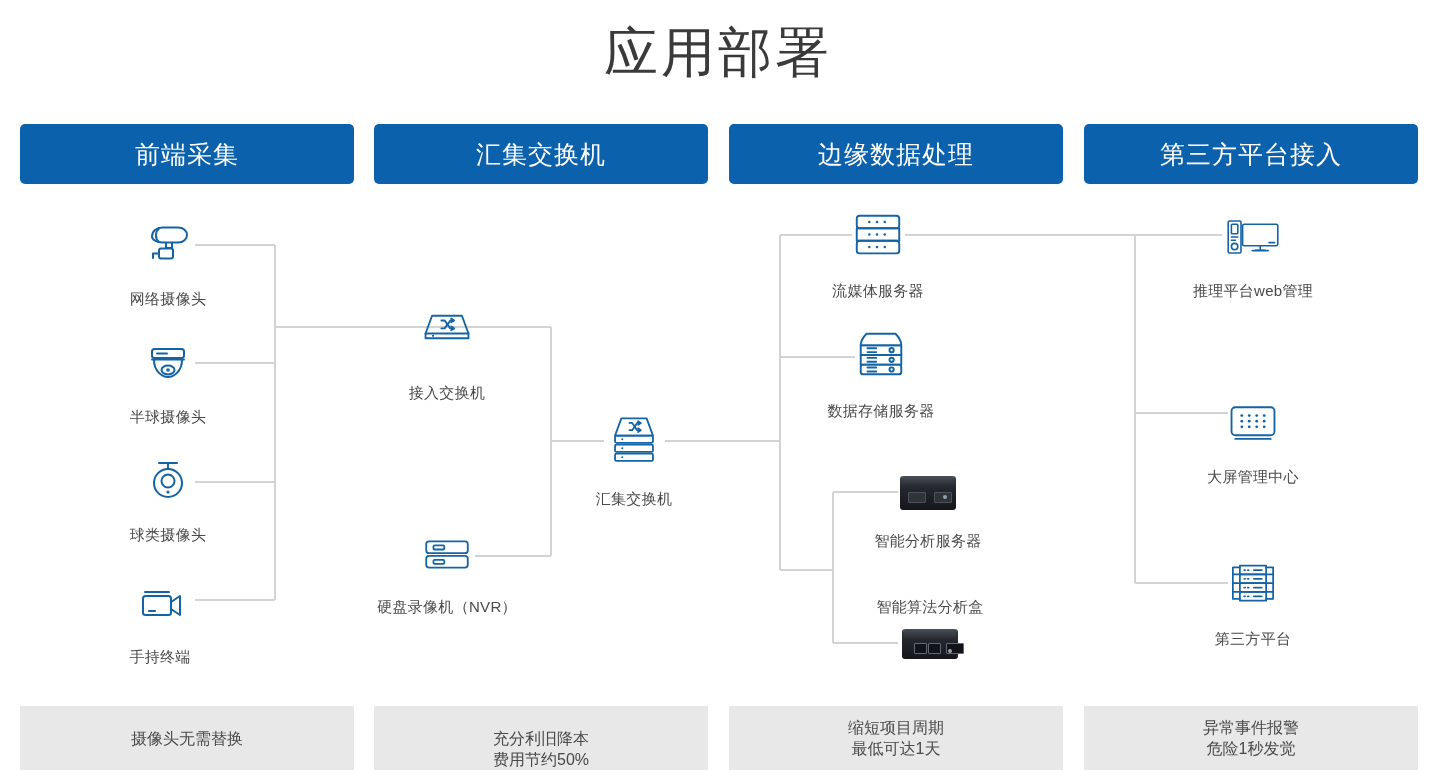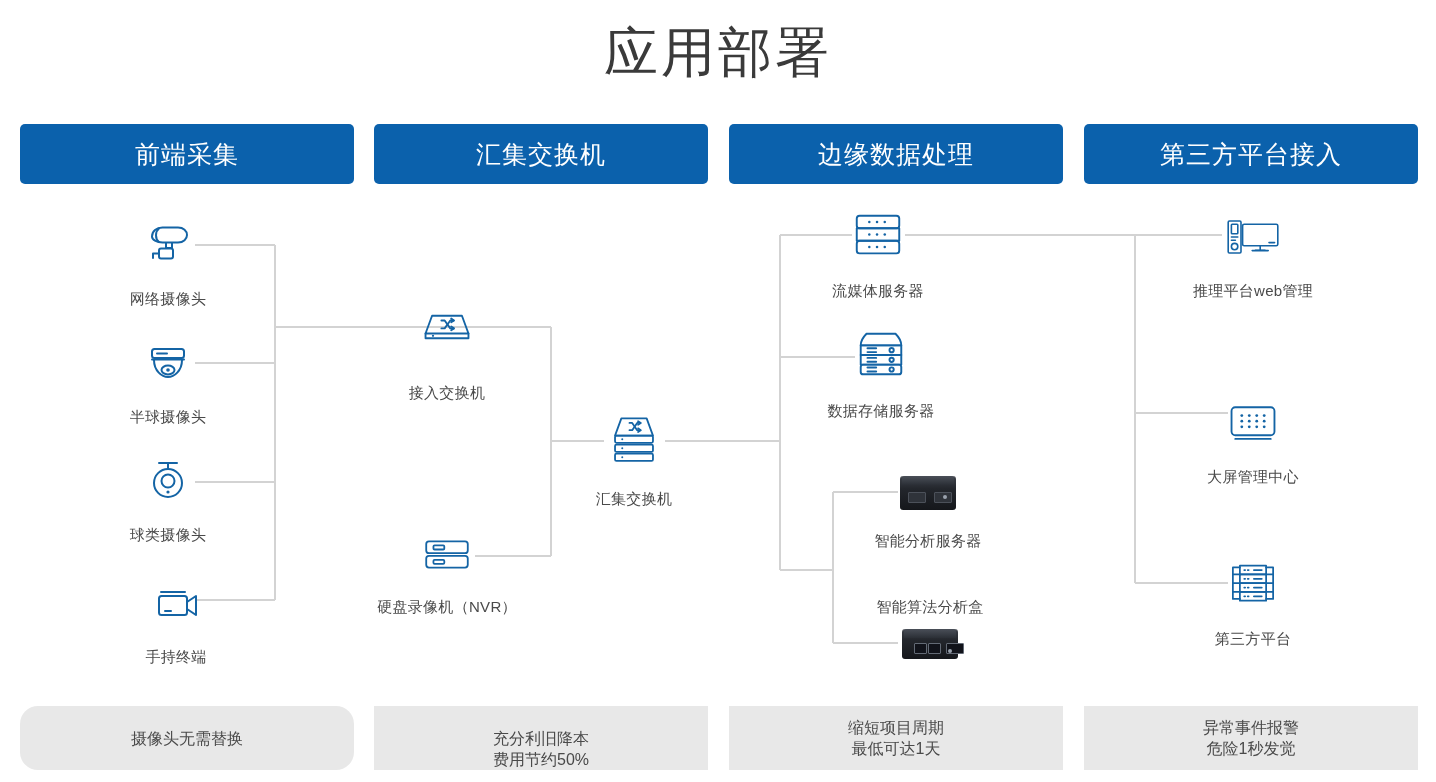--- a/index.html
+++ b/index.html
@@ -57,21 +57,21 @@
     background: #e8e8e8;
     color: #4a4a4a;
     font-size: 16px;
     line-height: 21px;
     display: flex;
     flex-direction: column;
     align-items: center;
     justify-content: center;
     text-align: center;
   }
-  .footer-box.c0 { left: 20px;   width: 334px; border-radius: 18px; }
+  .footer-box.c0 { left: 20px;   width: 334px; }
   .footer-box.c1 { left: 374px;  width: 334px; justify-content: flex-end; }
   .footer-box.c2 { left: 729px;  width: 334px; }
   .footer-box.c3 { left: 1084px; width: 334px; }
   .footer-box .line2:empty { display: none; }
 
   
   #diagram-canvas {
     position: absolute;
     left: 0; top: 0;
     width: 1436px; height: 782px;
@@ -239,21 +239,21 @@
         <line x1="26" y1="4" x2="26" y2="10"></line>
         <circle cx="26" cy="24" r="14"></circle>
         <circle cx="26" cy="22" r="6.5"></circle>
         <circle cx="26" cy="33" r="1.6" fill="#1464a5" stroke="none"></circle>
       </g>
     </svg>
   </div>
   <div class="node-label">球类摄像头</div>
 </div>
 
-<div class="node" style="left:176px; top:580px;">
+<div class="node" style="left:160px; top:580px;">
   <div class="node-icon">
     <svg width="54" height="36" viewBox="0 0 54 36">
       <g fill="none" stroke="#1464a5" stroke-width="2" stroke-linecap="round" stroke-linejoin="round">
         <line x1="12" y1="6" x2="36" y2="6"></line>
         <rect x="10" y="10" width="28" height="19" rx="2.5"></rect>
         <path d="M38 16 L47 10 L47 29 L38 23 Z"></path>
         <line x1="16" y1="25" x2="22" y2="25"></line>
       </g>
     </svg>
   </div>

